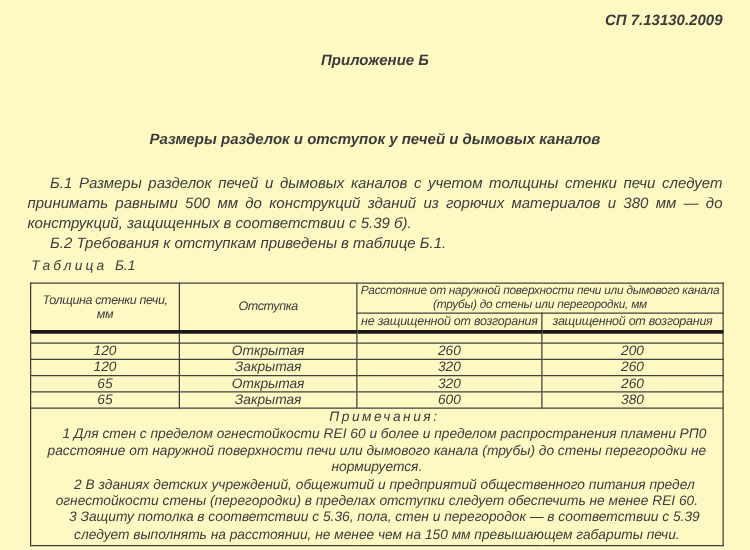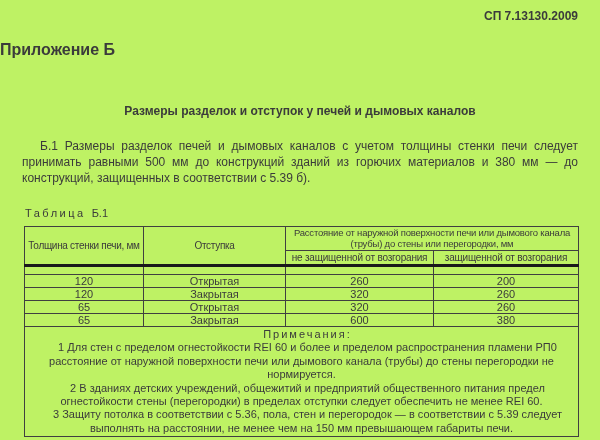--- a/index.html
+++ b/index.html
@@ -3,29 +3,29 @@
 <meta charset="utf-8">
 <style>
   * { margin: 0; padding: 0; box-sizing: border-box; }
   html, body { background: #ffffff; }
   body {
     width: 600px; height: 440px;
     font-family: "Liberation Sans", "DejaVu Sans", sans-serif;
     color: #3b3b3b;
     overflow: hidden;
   }
-  .page { position: relative; width: 600px; height: 440px; background: #bef264; }
+  .page { position: relative; width: 600px; height: 440px; background: #fef9c3; font-style: italic; }
 
   .doc-code {
     position: absolute; top: 9px; right: 22px;
     font-size: 12px; font-weight: bold;
   }
   .appendix {
     position: absolute; top: 41px; left: 0; width: 100%;
-    text-align: left; font-size: 16px; font-weight: bold;
+    text-align: center; font-size: 12px; font-weight: bold;
   }
   .title {
     position: absolute; top: 104px; left: 0; width: 100%;
     text-align: center; font-size: 12px; font-weight: bold;
   }
   .body-text {
     position: absolute; top: 138px; left: 22px; width: 556px;
     font-size: 12px; line-height: 16px; text-align: justify;
   }
   .body-text p { text-indent: 18px; }
@@ -82,20 +82,21 @@
 <div class="page">
 
   <div class="doc-code">СП 7.13130.2009</div>
 
   <div class="appendix">Приложение Б</div>
 
   <div class="title">Размеры разделок и отступок у печей и дымовых каналов</div>
 
   <div class="body-text">
     <p>Б.1 Размеры разделок печей и дымовых каналов с учетом толщины стенки печи следует принимать равными 500 мм до конструкций зданий из горючих материалов и 380 мм — до конструкций, защищенных в соответствии с 5.39 б).</p>
+    <p>Б.2 Требования к отступкам приведены в таблице Б.1.</p>
   </div>
 
   <div class="table-label">
     <span class="spaced">Таблица</span><span class="num">Б.1</span>
   </div>
 
   <table class="b1">
     <colgroup>
       <col class="c1">
         <col class="c2">

